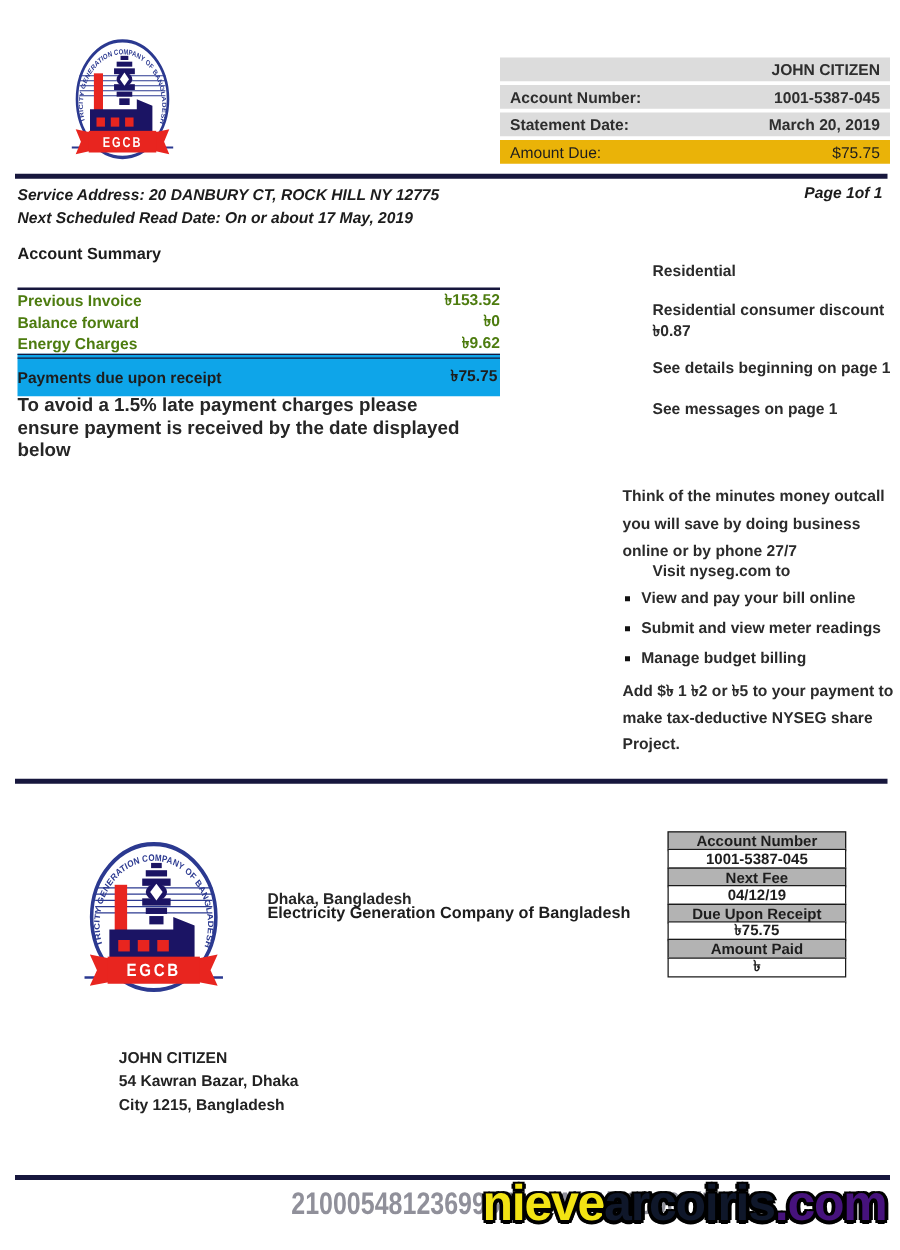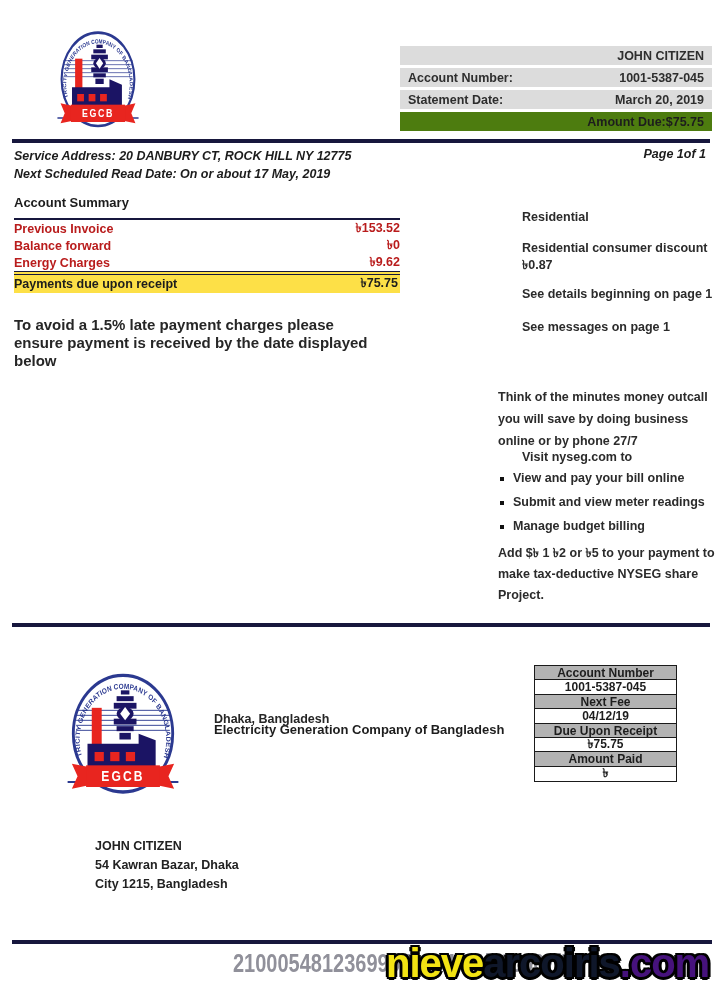--- a/index.html
+++ b/index.html
@@ -11,37 +11,37 @@
   .abs { position:absolute; }
 
   
   .acct-box { left:400px; top:46px; width:312px; }
   .acct-row {
     display:flex; justify-content:space-between; align-items:center;
     background:#dcdcdc; height:19px; padding:0 8px; margin-bottom:3px;
     font-size:12.5px; font-weight:600; color:#2e2e2e;
   }
   .acct-row.holder { justify-content:flex-end; font-weight:700; }
-  .acct-row.due { background:#4d7c0f; font-weight:700; color:#1d1d1d;justify-content:flex-end; }
+  .acct-row.due { background:#eab308; font-weight:400; color:#1d1d1d; }
 
   
   .rule { background:#17173d; }
 
   
   .service { left:14px; top:147px; font-size:12.5px; font-style:italic; font-weight:700; line-height:18px; color:#1c1c1c; }
   .pagenum { right:14px; top:147px; font-size:12.5px; font-style:italic; font-weight:700; color:#1c1c1c; }
 
   
   .summary { left:14px; top:195px; width:386px; font-size:12.5px; }
-  .summary-title { font-weight:700; font-size:13px; color:#1c1c1c; padding-bottom:8px; border-bottom:2.5px solid #17173d; }
-  .sum-row { display:flex; justify-content:space-between; align-items:center; height:17px; font-weight:600; color:#b91c1c; }
+  .summary-title { font-weight:700; font-size:13px; color:#1c1c1c; padding-bottom:20px; border-bottom:2.5px solid #17173d; }
+  .sum-row { display:flex; justify-content:space-between; align-items:center; height:17px; font-weight:600; color:#4d7c0f; }
   .sum-row:first-of-type { margin-top:3px; }
   .sum-total {
     display:flex; justify-content:space-between; align-items:center;
-    background:#fde047; height:22px; border-top:4px double #17173d;
+    background:#0ea5e9; height:34px; border-top:4px double #17173d;
     font-weight:700; color:#1d1d1d; padding-right:2px;
   }
   .notice { left:14px; top:316px; width:372px; font-size:15px; font-weight:600; line-height:18px; color:#262626; }
 
   
   .rc { left:498px; width:218px; font-size:12.5px; font-weight:600; color:#2b2b2b; }
   .rc-block { line-height:17px;margin-left:24px; }
   .promo { line-height:22px; }
   .bullet-row { display:flex; align-items:center; }
   .bullet-sq { width:4px; height:4px; background:#111; margin:2px 9px 0 2px; flex:0 0 auto; }

